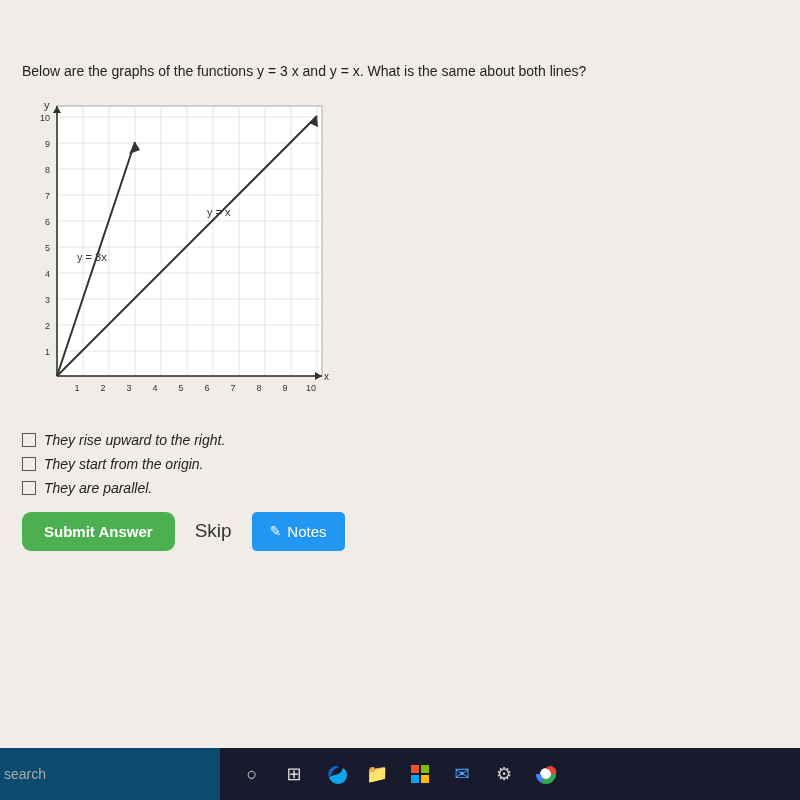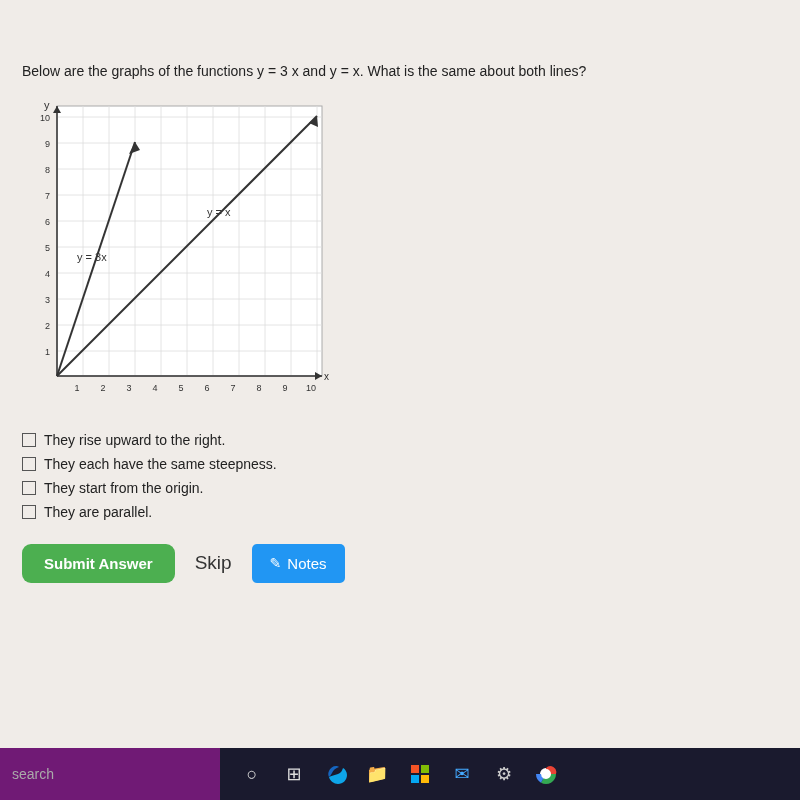--- a/index.html
+++ b/index.html
@@ -32,21 +32,22 @@
       height: 320px;
       margin-bottom: 16px;
     }
 
     .graph-svg {
       width: 310px;
       height: 320px;
     }
 
     .options-area {
-      margin: 14px 0 24px 0;
+      margin: 14px 0 16px 0;
+      font-style: italic;
     }
 
     .option-row {
       display: flex;
       align-items: center;
       margin-bottom: 8px;
       font-size: 14px;
       color: #222;
     }
 
@@ -113,24 +114,24 @@
       width: 800px;
       height: 52px;
       background: #1a1a2e;
       display: flex;
       align-items: center;
     }
 
     .search-bar {
       width: 220px;
       height: 100%;
-      background: #701a75;
-      display: flex;
-      align-items: center;
-      padding: 0 12px;
+      background: #0c4a6e;
+      display: flex;
+      align-items: center;
+      padding: 0 4px;
     }
 
     .search-text {
       color: #aaa;
       font-size: 14px;
     }
 
     .taskbar-icons {
       display: flex;
       align-items: center;
@@ -251,24 +252,20 @@
     </svg>
   </div>
 
   <div class="options-area">
     <div class="option-row">
       <span class="option-checkbox"></span>
       <span>They rise upward to the right.</span>
     </div>
     <div class="option-row">
       <span class="option-checkbox"></span>
-      <span>They each have the same steepness.</span>
-    </div>
-    <div class="option-row">
-      <span class="option-checkbox"></span>
       <span>They start from the origin.</span>
     </div>
     <div class="option-row">
       <span class="option-checkbox"></span>
       <span>They are parallel.</span>
     </div>
   </div>
 
   <div class="action-bar">
     <button class="submit-btn">Submit Answer</button>

